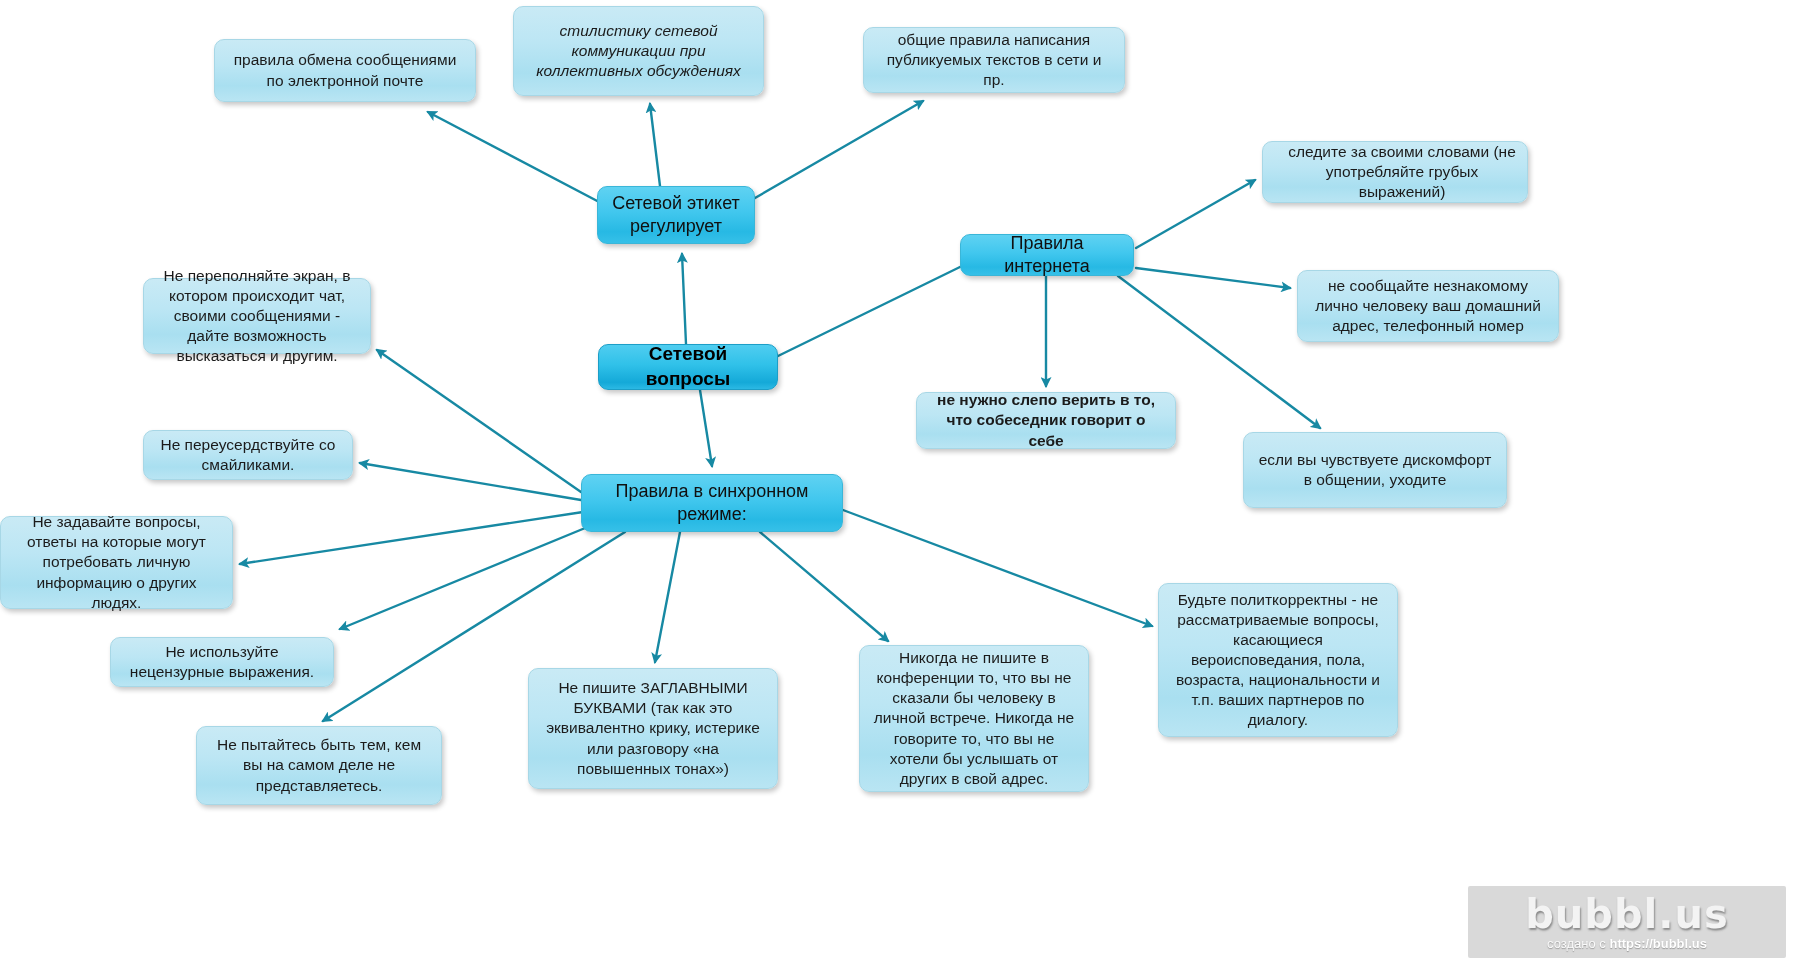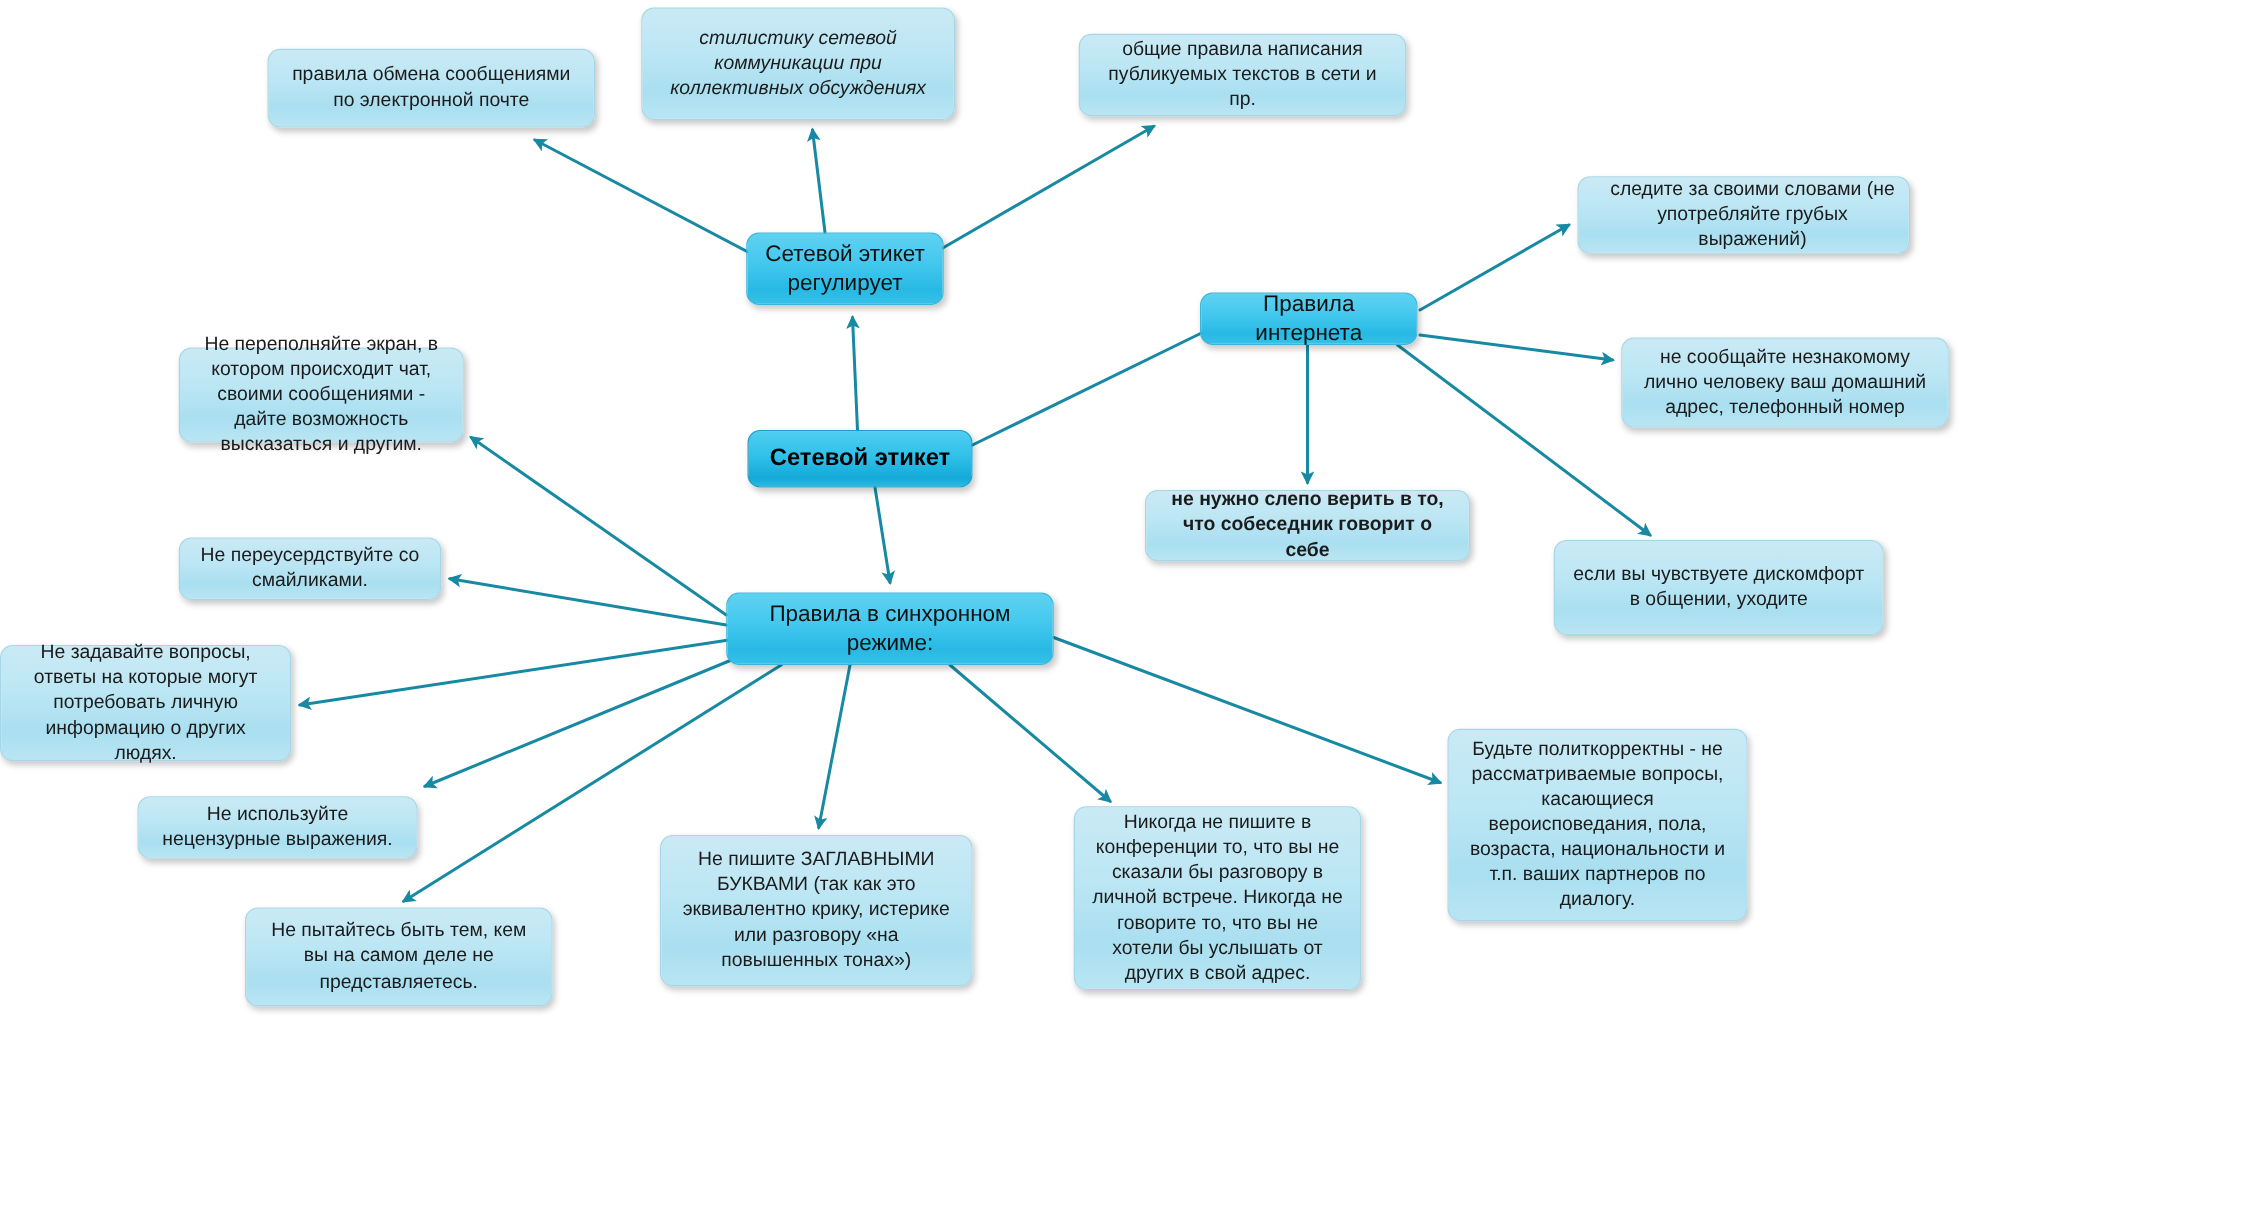--- a/index.html
+++ b/index.html
@@ -87,21 +87,21 @@
         <path d="M 590,526 L 340,629" stroke="#1789a3" stroke-width="2.4" fill="none" stroke-linecap="round" marker-end="url(#arw)"></path>
         <path d="M 625,532 L 323,721" stroke="#1789a3" stroke-width="2.4" fill="none" stroke-linecap="round" marker-end="url(#arw)"></path>
         <path d="M 680,532 L 655,662" stroke="#1789a3" stroke-width="2.4" fill="none" stroke-linecap="round" marker-end="url(#arw)"></path>
         <path d="M 760,532 L 888,641" stroke="#1789a3" stroke-width="2.4" fill="none" stroke-linecap="round" marker-end="url(#arw)"></path>
         <path d="M 843,510 L 1152,626" stroke="#1789a3" stroke-width="2.4" fill="none" stroke-linecap="round" marker-end="url(#arw)"></path>
       </g>
   </svg>
 
   <div id="nodes">
       <div class="node root" style="left: 598px; top: 344px; width: 180px; height: 46px;">
-        <span>Сетевой этикет</span>
+        <span>Сетевой вопросы</span>
       </div>
       <div class="node branch" style="left: 597px; top: 186px; width: 158px; height: 58px;">
         <span>Сетевой этикет регулирует</span>
       </div>
       <div class="node branch" style="left: 960px; top: 234px; width: 174px; height: 42px;">
         <span>Правила интернета</span>
       </div>
       <div class="node branch" style="left: 581px; top: 474px; width: 262px; height: 58px;">
         <span>Правила в синхронном режиме:</span>
       </div>
@@ -138,21 +138,27 @@
       <div class="node leaf" style="left: 110px; top: 637px; width: 224px; height: 50px;">
         <span>Не используйте нецензурные выражения.</span>
       </div>
       <div class="node leaf" style="left: 196px; top: 726px; width: 246px; height: 79px;">
         <span>Не пытайтесь быть тем, кем вы на самом деле не представляетесь.</span>
       </div>
       <div class="node leaf" style="left: 528px; top: 668px; width: 250px; height: 121px;">
         <span>Не пишите ЗАГЛАВНЫМИ БУКВАМИ (так как это эквивалентно крику, истерике или разговору «на повышенных тонах»)</span>
       </div>
       <div class="node leaf" style="left: 859px; top: 645px; width: 230px; height: 147px;">
-        <span>Никогда не пишите в конференции то, что вы не сказали бы разговору в личной встрече. Никогда не говорите то, что вы не хотели бы услышать от других в свой адрес.</span>
+        <span>Никогда не пишите в конференции то, что вы не сказали бы человеку в личной встрече. Никогда не говорите то, что вы не хотели бы услышать от других в свой адрес.</span>
       </div>
       <div class="node leaf" style="left: 1158px; top: 583px; width: 240px; height: 154px;">
         <span>Будьте политкорректны - не рассматриваемые вопросы, касающиеся вероисповедания, пола, возраста, национальности и т.п. ваших партнеров по диалогу.</span>
       </div>
     </div>
 
+  <div id="watermark">
+    <div id="wm-logo">bubbl.us</div>
+    <div id="wm-sub">
+      <span>создано с </span><b>https://bubbl.us</b>
+    </div>
+  </div>
 
 </div>
 
 </body></html>

